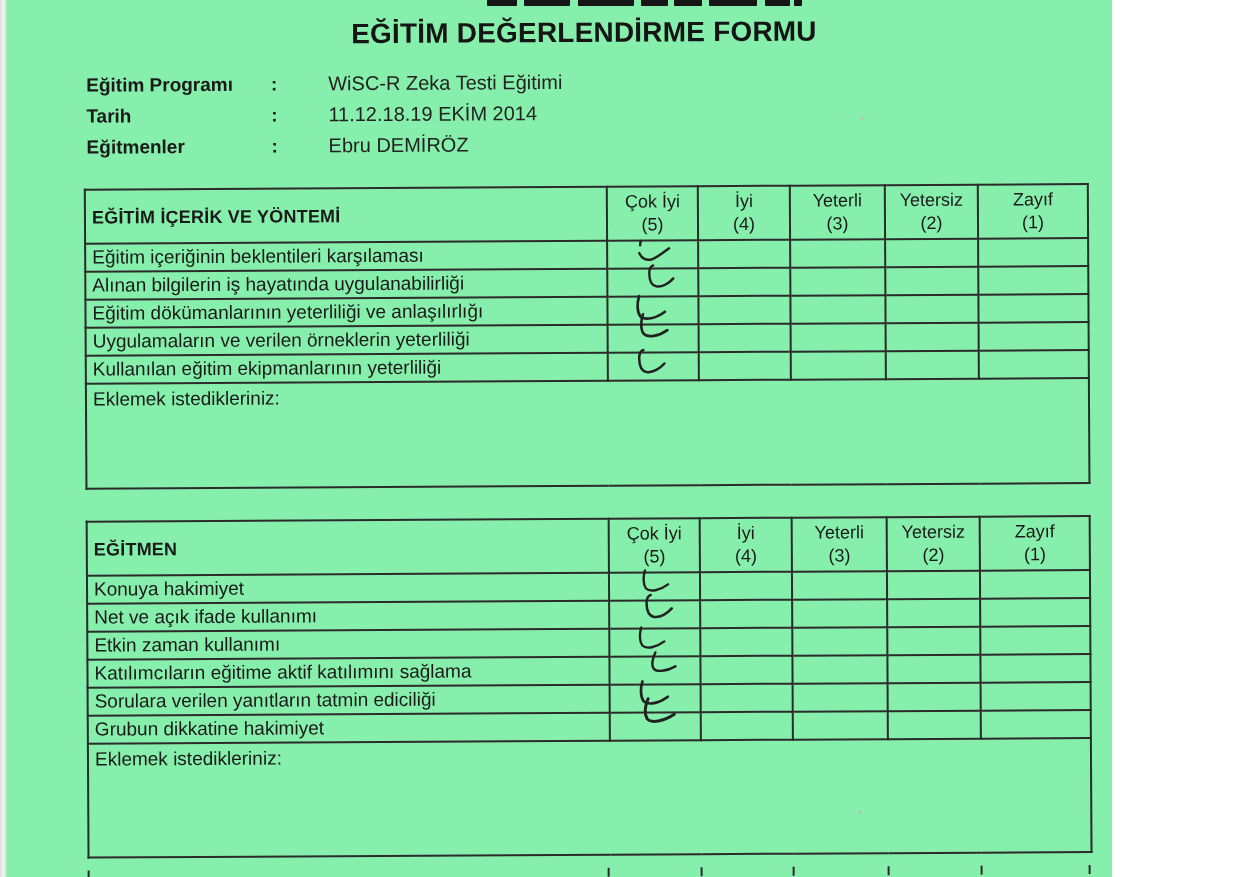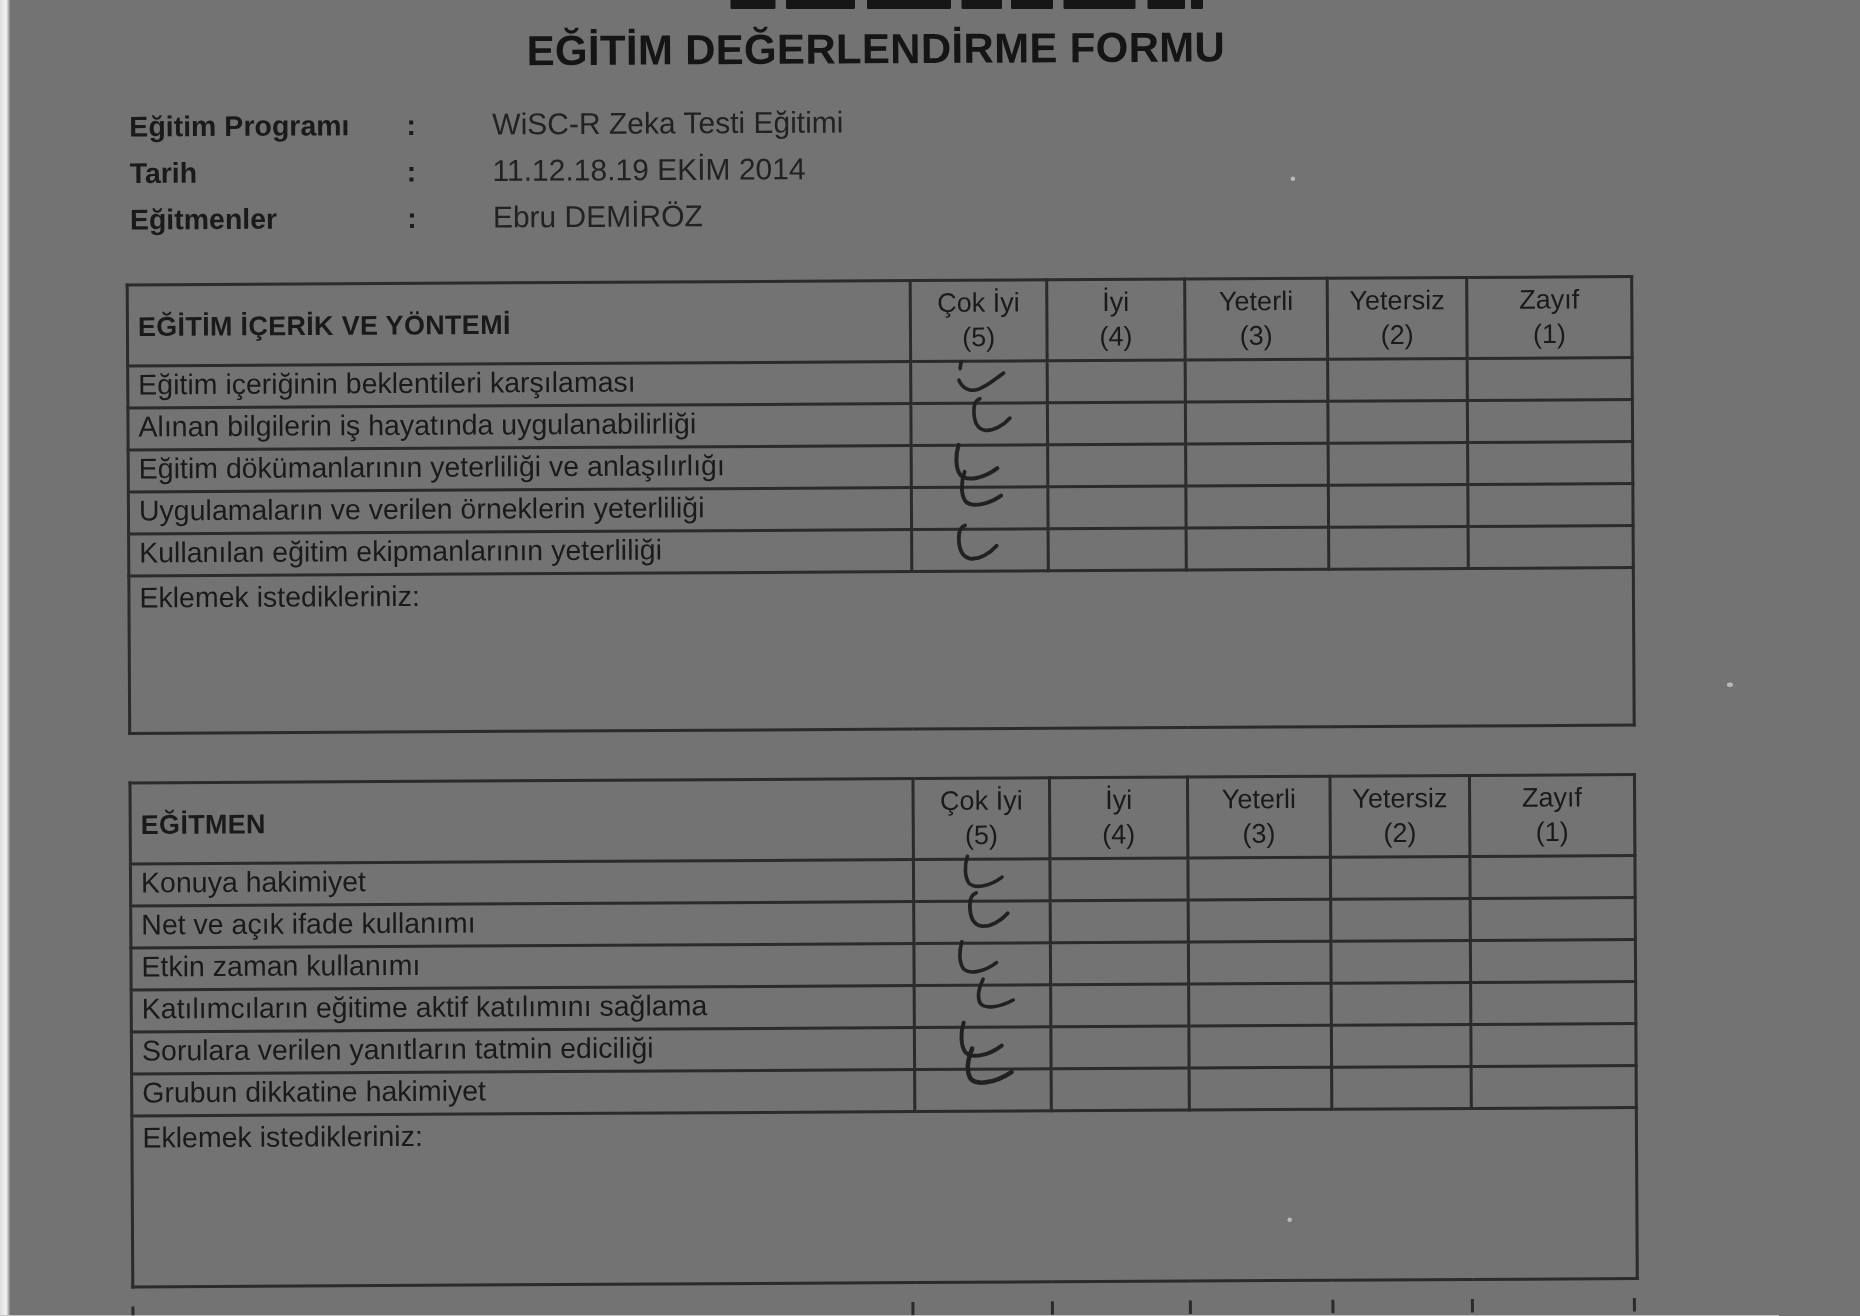--- a/index.html
+++ b/index.html
@@ -1,19 +1,19 @@
 <!DOCTYPE html>
 <html><head>
 <meta charset="utf-8">
 <style>
   * { margin:0; padding:0; box-sizing:border-box; }
   html,body { width:1240px; height:877px; overflow:hidden; background:#ffffff; }
   body { font-family:"Liberation Sans", sans-serif; color:#1a1a1a; }
 
-  .page { position:relative; width:1240px; height:877px; background:#737373; overflow:hidden; }
+  .page { position:relative; width:1112px; height:877px; background:#86efac; overflow:hidden; }
 
   
   .scan-edge { position:absolute; left:0; top:0; width:7px; height:877px;
     background:linear-gradient(to right,#dededc,#f3f3f1 60%,rgba(255,255,255,0)); }
 
   
   .topbar { position:absolute; top:0; left:0; height:6px; width:1240px; }
   .topbar span { position:absolute; top:0; height:6px; background:#161616; border-radius:0 0 1px 1px; }
   .tb1{left:487px;width:30px;} .tb2{left:524px;width:46px;} .tb3{left:578px;width:56px;}
   .tb4{left:641px;width:27px;} .tb5{left:674px;width:28px;} .tb6{left:709px;width:48px;}

